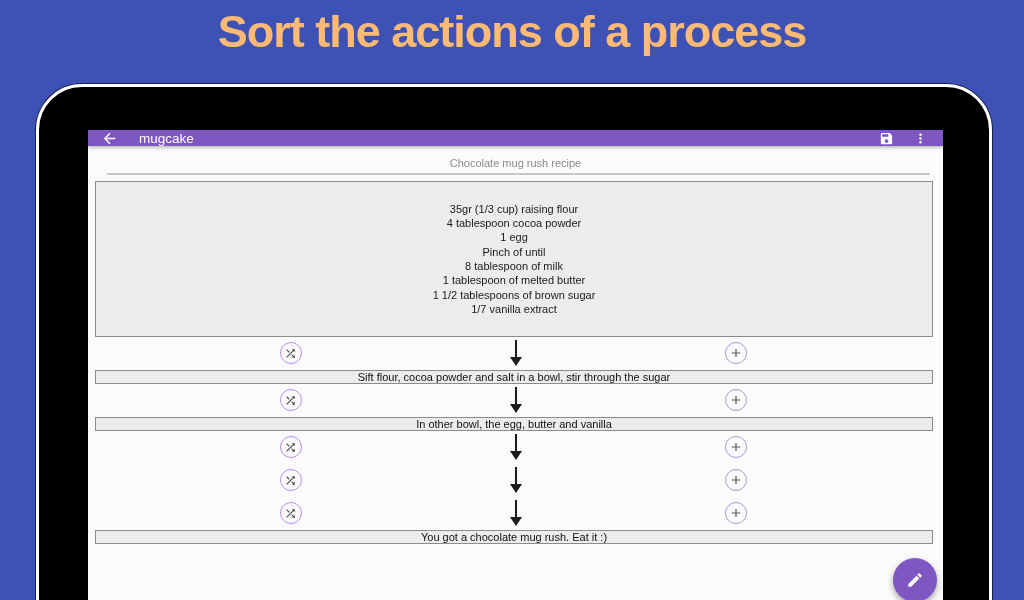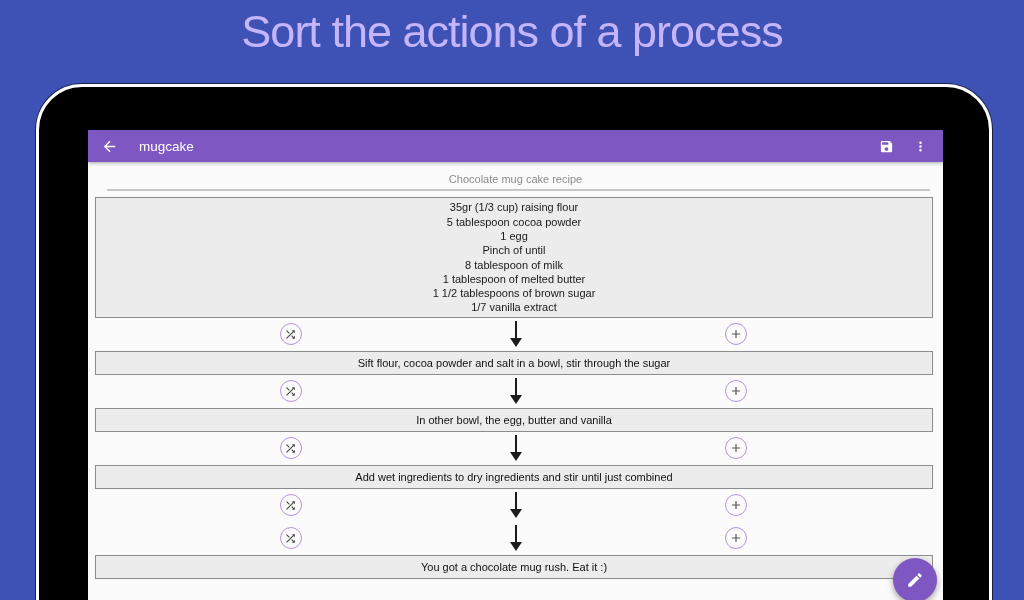--- a/index.html
+++ b/index.html
@@ -6,42 +6,42 @@
   html, body { margin: 0; padding: 0; }
   body {
     width: 1024px; height: 600px; overflow: hidden; position: relative;
     background: #3E51B5;
     font-family: "Liberation Sans", sans-serif;
   }
 
   
   .banner-title {
     position: absolute; top: 6px; left: 0; width: 100%;
-    text-align: center; color: #c4b5fd;
-    font-size: 45px; font-weight: 400; letter-spacing: -1px;
+    text-align: center; color: #fdba74;
+    font-size: 45px; font-weight: 700; letter-spacing: -1px;
   }
 
   
   .tablet {
     position: absolute; left: 36px; top: 84px;
     width: 956px; height: 600px;
     background: #000;
     border: 3px solid #ffffff;
     border-radius: 46px;
     box-shadow: 0 0 0 1px rgba(0,0,0,0.6);
   }
   .screen {
     position: absolute; left: 49px; top: 43px;
     width: 855px; height: 520px;
     background: #FBFBFB; overflow: hidden;
   }
 
   
   .appbar {
-    height: 32px; background: #7E57C2; color: #fff;
+    height: 16px; background: #7E57C2; color: #fff;
     display: flex; align-items: center;
     padding: 0 15px 0 13px;
     position: relative; z-index: 3;
     box-shadow: 0 1px 4px rgba(0,0,0,0.35);
   }
   .icon-btn {
     background: none; border: none; padding: 0; margin: 0;
     display: flex; align-items: center; justify-content: center;
     cursor: pointer; color: #fff;
   }
@@ -49,21 +49,21 @@
   .appbar-actions { margin-left: auto; display: flex; align-items: center; gap: 19px; }
 
   
   .recipe-title {
     margin-top: 11px; text-align: center;
     font-size: 11px; color: #8b8b8b;
   }
   .title-rule { height: 2px; background: #c7c7c7; margin: 4px 13px 0 19px; }
 
   .card {
-    margin: 6px 10px 0 7px; height: 121px;
+    margin: 6px 10px 0 7px; height: 156px;
     background: #ECECEC; border: 1px solid #8c8c8c;
     display: flex; flex-direction: column; justify-content: center; align-items: center;
     font-size: 11px; color: #1a1a1a; line-height: 14.3px;
     cursor: pointer;
   }
 
   .connector { height: 33px; position: relative; }
   .circle-btn {
     position: absolute; top: 5px;
     width: 22px; height: 22px; border-radius: 50%;
@@ -79,21 +79,21 @@
     content: ""; position: absolute; left: 6px; top: 0;
     width: 2px; height: 19px; background: #1c1c1c;
   }
   .down-arrow::after {
     content: ""; position: absolute; left: 1px; top: 17px;
     border-left: 6px solid transparent; border-right: 6px solid transparent;
     border-top: 9px solid #1c1c1c;
   }
 
   .step-bar {
-    margin: 0 10px 0 7px; height: 24px;
+    margin: 0 10px 0 7px; height: 14px;
     background: #ECECEC; border: 1px solid #8c8c8c;
     display: flex; align-items: center; justify-content: center;
     font-size: 11px; color: #111; cursor: pointer;
   }
 
   .fab {
     position: absolute; left: 805px; top: 428px;
     width: 44px; height: 44px; border-radius: 50%;
     background: #7E57C2; border: none; cursor: pointer;
     display: flex; align-items: center; justify-content: center;
@@ -128,26 +128,26 @@
         <button class="icon-btn">
           <span style="display:flex">
             <svg width="15" height="17" viewBox="0 0 24 24">
                 <path fill="#fff" d="M12 8c1.1 0 2-.9 2-2s-.9-2-2-2-2 .9-2 2 .9 2 2 2zm0 2c-1.1 0-2 .9-2 2s.9 2 2 2 2-.9 2-2-.9-2-2-2zm0 6c-1.1 0-2 .9-2 2s.9 2 2 2 2-.9 2-2-.9-2-2-2z"></path>
               </svg>
           </span>
         </button>
       </div>
     </div>
 
-    <div class="recipe-title">Chocolate mug cake recipe</div>
+    <div class="recipe-title">Chocolate mug rush recipe</div>
     <div class="title-rule"></div>
 
     <div class="card">
       <div>35gr (1/3 cup) raising flour</div>
-      <div>5 tablespoon cocoa powder</div>
+      <div>4 tablespoon cocoa powder</div>
       <div>1 egg</div>
       <div>Pinch of until</div>
       <div>8 tablespoon of milk</div>
       <div>1 tablespoon of melted butter</div>
       <div>1 1/2 tablespoons of brown sugar</div>
       <div>1/7 vanilla extract</div>
     </div>
 
     <div class="connector">
       <button class="circle-btn swap">
@@ -201,23 +201,20 @@
       </button>
       <div class="down-arrow"></div>
       <button class="circle-btn add">
         <span style="display:flex">
           <svg width="14" height="14" viewBox="0 0 24 24">
               <path fill="#555" d="M19 13h-6v6h-2v-6H5v-2h6V5h2v6h6v2z"></path>
             </svg>
         </span>
       </button>
     </div>
-    <div class="step-bar">
-        <span>Add wet ingredients to dry ingredients and stir until just combined</span>
-      </div>
 
     <div class="connector">
       <button class="circle-btn swap">
         <span style="display:flex">
           <svg width="13" height="13" viewBox="0 0 24 24">
               <path fill="#444" d="M10.59 9.17 5.41 4 4 5.41l5.17 5.17 1.42-1.41zM14.5 4l2.04 2.04L4 18.59 5.41 20 17.96 7.46 20 9.5V4h-5.5zm.33 9.41-1.41 1.41 3.13 3.13L14.5 20H20v-5.5l-2.04 2.04-3.13-3.13z"></path>
             </svg>
         </span>
       </button>
       <div class="down-arrow"></div>

